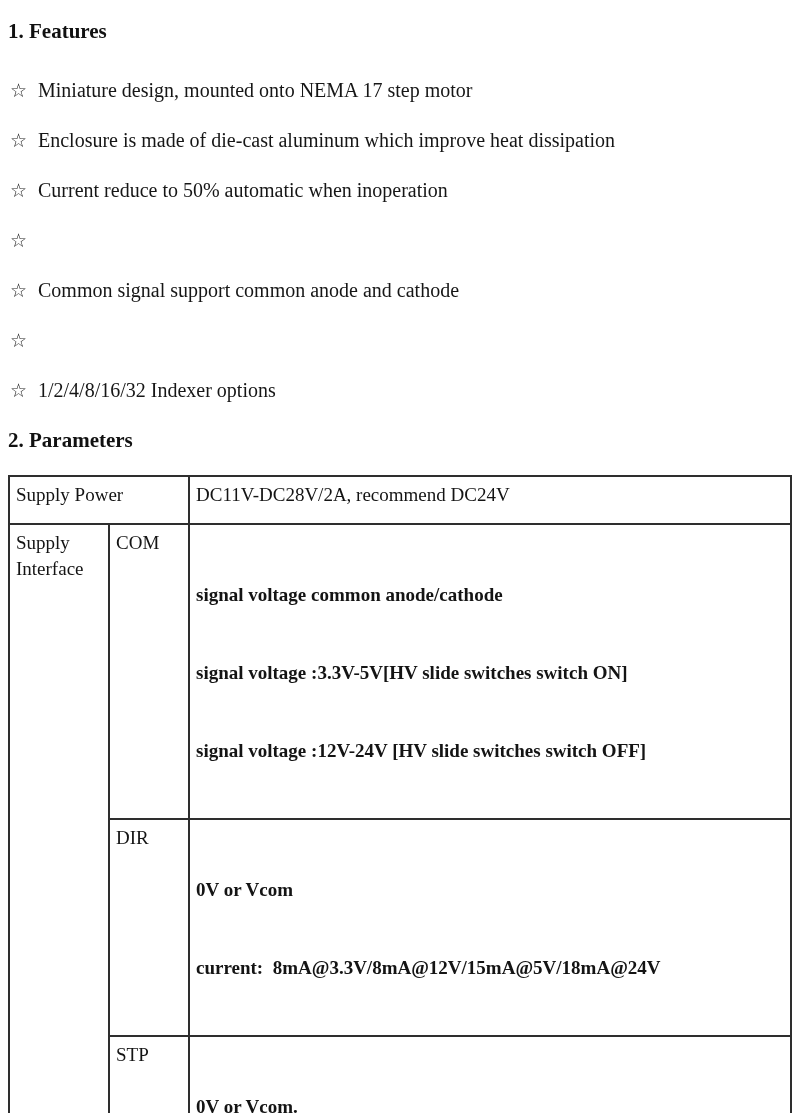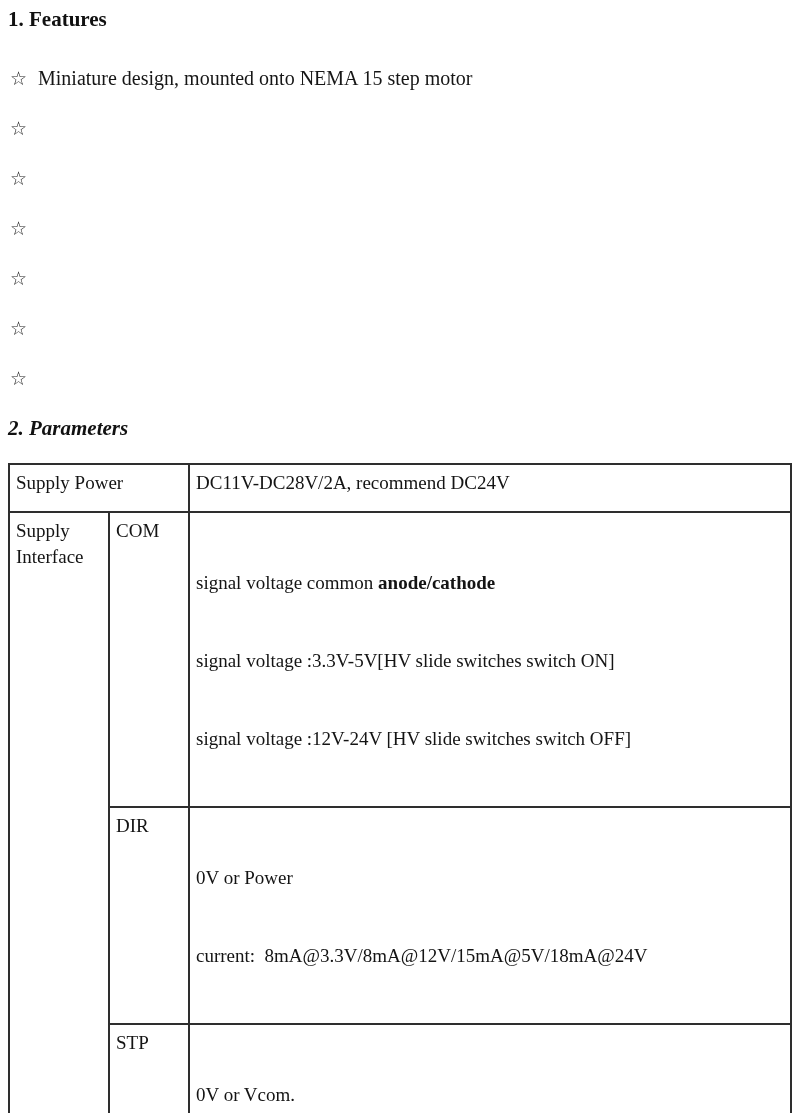--- a/index.html
+++ b/index.html
@@ -12,22 +12,22 @@
     overflow: hidden;
   }
   .page { padding: 8px 10px 0 8px; }
 
   .heading {
     font-weight: bold;
     font-size: 21px;
     line-height: 23px;
     color: #111;
   }
-  .heading-features { margin: 0 0 36px 0; }
-  .heading-parameters { margin: 2px 0 23px 0; font-style: italic; }
+  .heading-features { margin: 12px 0 36px 0; }
+  .heading-parameters { margin: 2px 0 23px 0; }
 
   .feature-list { margin: 0; }
   .feature-item {
     display: flex;
     align-items: baseline;
     min-height: 22px;
     margin-bottom: 28px;
     font-size: 20px;
     line-height: 22px;
   }
@@ -49,56 +49,60 @@
   }
   table.params td {
     border: 2px solid #2e2e2e;
     vertical-align: top;
     padding: 5px 6px 2px 6px;
     overflow: hidden;
   }
   td.cell-label { padding-left: 6px; }
   td.cell-value { padding-left: 8px; padding-right: 8px; white-space: pre-wrap; margin-top: 35px; }
   td.group-label { padding-top: 32px; }
-  .vline { white-space: pre-wrap; }
+  .vline { white-space: pre-wrap; font-weight: bold; }
 
   tr.r-supply        { height: 48px; }
   tr.r-com           { height: 83px; }
   tr.r-dir           { height: 68px; }
   tr.r-stp           { height: 91px; }
 </style>
 </head>
 <body>
 
 <div class="page">
 
   <div class="heading heading-features">1. Features</div>
 
   <div class="feature-list">
     <div class="feature-item">
       <span class="star">☆</span>
-      <span>Miniature design, mounted onto NEMA 15 step motor</span>
+      <span>Miniature design, mounted onto NEMA 17 step motor</span>
+    </div>
+    <div class="feature-item">
+      <span class="star">☆</span>
+      <span>Enclosure is made of die-cast aluminum which improve heat dissipation</span>
+    </div>
+    <div class="feature-item">
+      <span class="star">☆</span>
+      <span>Current reduce to 50% automatic when inoperation</span>
     </div>
     <div class="feature-item">
       <span class="star">☆</span>
     </div>
     <div class="feature-item">
       <span class="star">☆</span>
+      <span>Common signal support common anode and cathode</span>
     </div>
     <div class="feature-item">
       <span class="star">☆</span>
     </div>
     <div class="feature-item">
       <span class="star">☆</span>
-    </div>
-    <div class="feature-item">
-      <span class="star">☆</span>
-    </div>
-    <div class="feature-item">
-      <span class="star">☆</span>
+      <span>1/2/4/8/16/32 Indexer options</span>
     </div>
   </div>
 
   <div class="heading heading-parameters">2. Parameters</div>
 
   <table class="params">
     <colgroup>
       <col style="width:100px">
       <col style="width:80px">
       <col style="width:602px">
@@ -118,21 +122,21 @@
         <td class="cell-value">
           <div class="vline"><span>signal voltage common </span><b>anode/cathode</b></div>
           <div class="vline">signal voltage :3.3V-5V[HV slide switches switch ON]</div>
           <div class="vline">signal voltage :12V-24V [HV slide switches switch OFF]</div>
         </td>
       </tr>
 
       <tr class="r-dir">
         <td class="cell-label">DIR</td>
         <td class="cell-value">
-          <div class="vline">0V or Power</div>
+          <div class="vline">0V or Vcom</div>
           <div class="vline">current:  8mA@3.3V/8mA@12V/15mA@5V/18mA@24V</div>
         </td>
       </tr>
 
       <tr class="r-stp">
         <td class="cell-label">STP</td>
         <td class="cell-value">
           <div class="vline">0V or Vcom.</div>
           
           

